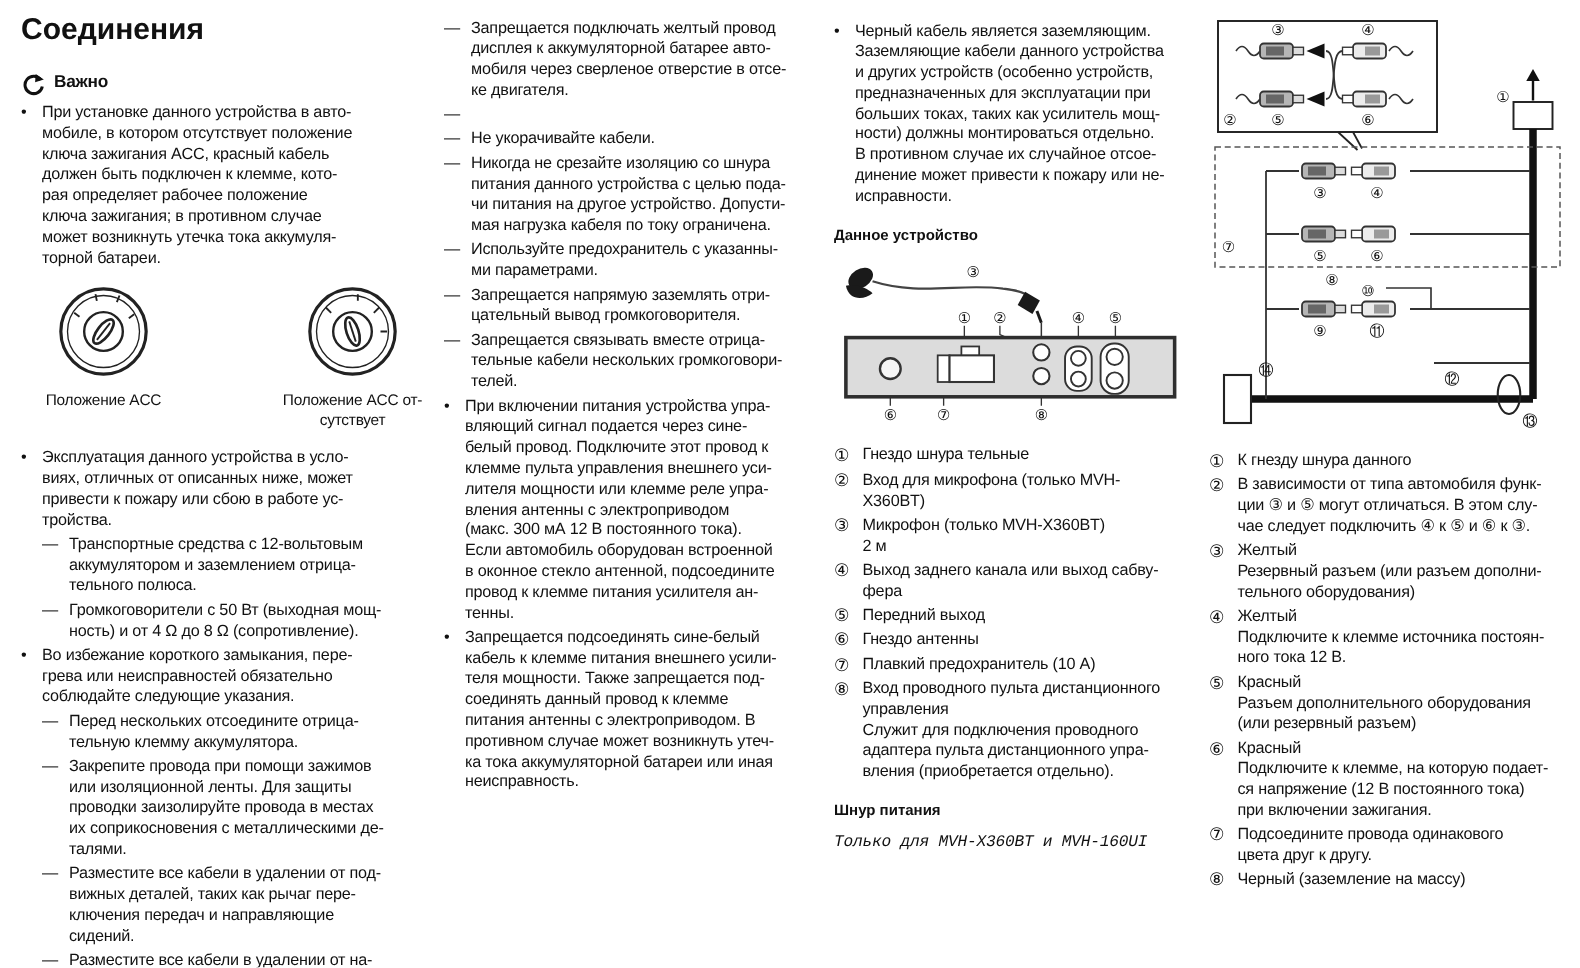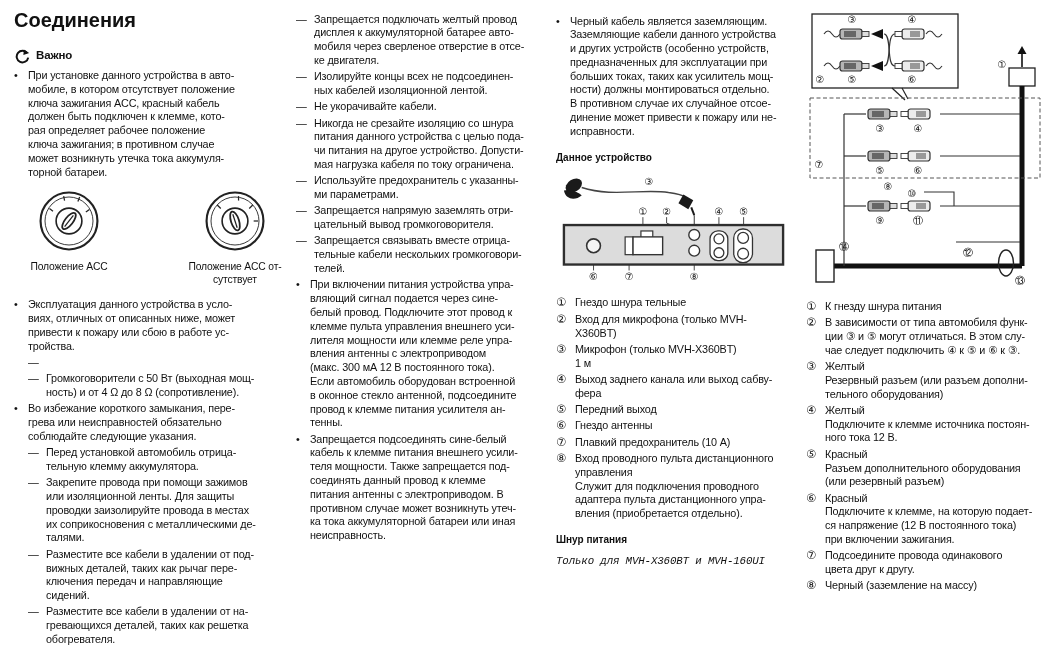--- a/index.html
+++ b/index.html
@@ -97,35 +97,38 @@
 
     <div class="li">
       <span class="mk">•</span>
       <span class="txt">Эксплуатация данного устройства в усло-
 виях, отличных от описанных ниже, может
 привести к пожару или сбою в работе ус-
 тройства.</span>
     </div>
     <div class="li sub">
       <span class="mk">—</span>
+      <span class="txt">Транспортные средства с 12-вольтовым
+аккумулятором и заземлением отрица-
+тельного полюса.</span>
     </div>
     <div class="li sub">
       <span class="mk">—</span>
       <span class="txt">Громкоговорители с 50 Вт (выходная мощ-
 ность) и от 4 Ω до 8 Ω (сопротивление).</span>
     </div>
     <div class="li">
       <span class="mk">•</span>
       <span class="txt">Во избежание короткого замыкания, пере-
 грева или неисправностей обязательно
 соблюдайте следующие указания.</span>
     </div>
     <div class="li sub">
       <span class="mk">—</span>
-      <span class="txt">Перед установкой автомобиль отрица-
+      <span class="txt">Перед нескольких отсоедините отрица-
 тельную клемму аккумулятора.</span>
     </div>
     <div class="li sub">
       <span class="mk">—</span>
       <span class="txt">Закрепите провода при помощи зажимов
 или изоляционной ленты. Для защиты
 проводки заизолируйте провода в местах
 их соприкосновения с металлическими де-
 талями.</span>
     </div>
@@ -147,22 +150,20 @@
   <div class="col col2">
     <div class="li flush">
       <span class="mk">—</span>
       <span class="txt">Запрещается подключать желтый провод
 дисплея к аккумуляторной батарее авто-
 мобиля через сверленое отверстие в отсе-
 ке двигателя.</span>
     </div>
     <div class="li flush">
       <span class="mk">—</span>
-      <span class="txt">Изолируйте концы всех не подсоединен-
-ных кабелей изоляционной лентой.</span>
     </div>
     <div class="li flush">
       <span class="mk">—</span>
       <span class="txt">Не укорачивайте кабели.</span>
     </div>
     <div class="li flush">
       <span class="mk">—</span>
       <span class="txt">Никогда не срезайте изоляцию со шнура
 питания данного устройства с целью пода-
 чи питания на другое устройство. Допусти-
@@ -288,21 +289,21 @@
       <span class="txt">Гнездо шнура тельные</span>
     </div>
     <div class="li num">
       <span class="mk">②</span>
       <span class="txt">Вход для микрофона (только MVH-
 X360BT)</span>
     </div>
     <div class="li num">
       <span class="mk">③</span>
       <span class="txt">Микрофон (только MVH-X360BT)
-1 м</span>
+2 м</span>
     </div>
     <div class="li num">
       <span class="mk">④</span>
       <span class="txt">Выход заднего канала или выход сабву-
 фера</span>
     </div>
     <div class="li num">
       <span class="mk">⑤</span>
       <span class="txt">Передний выход</span>
     </div>
@@ -410,21 +411,21 @@
 
         <ellipse cx="200" cy="253" rx="7.5" ry="13" fill="none" stroke="#222" stroke-width="1.4"></ellipse>
         <text class="cn" x="214" y="274">⑬</text>
         <rect x="10" y="240" width="18" height="32" fill="#fff" stroke="#222" stroke-width="1.4"></rect>
         <text class="cn" x="38" y="240">⑭</text>
       </svg>
     </div>
 
     <div class="li num">
       <span class="mk">①</span>
-      <span class="txt">К гнезду шнура питания</span>
+      <span class="txt">К гнезду шнура данного</span>
     </div>
     <div class="li num">
       <span class="mk">②</span>
       <span class="txt">В зависимости от типа автомобиля функ-
 ции ③ и ⑤ могут отличаться. В этом слу-
 чае следует подключить ④ к ⑤ и ⑥ к ③.</span>
     </div>
     <div class="li num">
       <span class="mk">③</span>
       <span class="txt">Желтый

